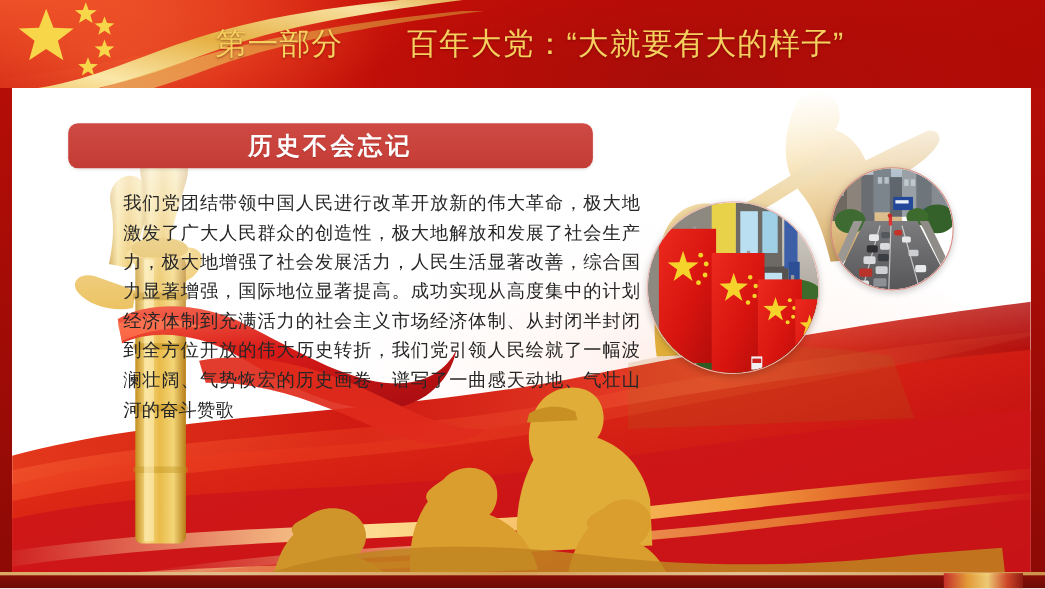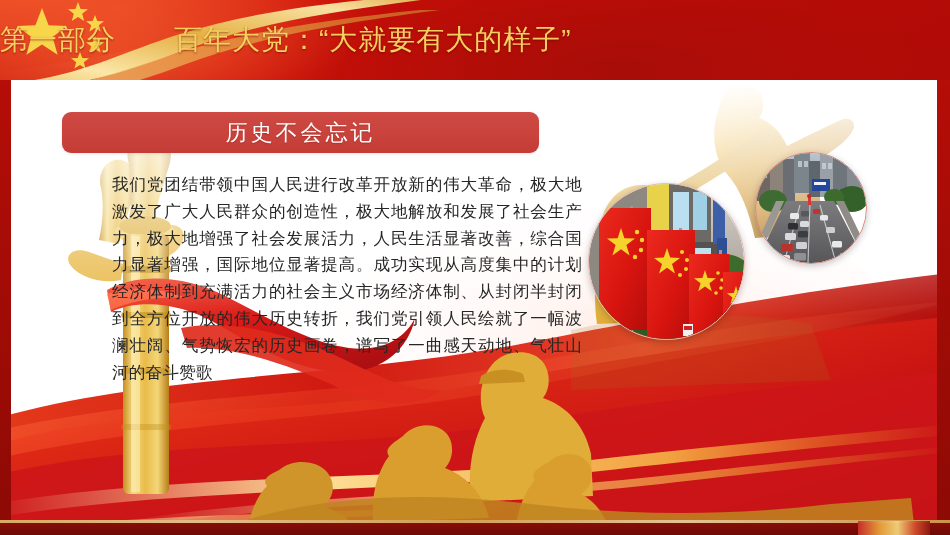--- a/index.html
+++ b/index.html
@@ -25,20 +25,21 @@
   .hdr-glow{
     position:absolute;left:-60px;top:-70px;width:420px;height:200px;
     background:radial-gradient(ellipse at 38% 58%, rgba(255,120,60,.55) 0%, rgba(220,40,20,0) 68%);
     pointer-events:none;
   }
   .hdr-svg{position:absolute;left:0;top:0;width:950px;height:80px;}
 
   .header-title{
     position:absolute;left:0;top:0;width:950px;height:80px;
     display:flex;align-items:center;
+    padding-left:196px;
     box-sizing:border-box;
     color:#f6cf5e;
     font-size:28px;
     letter-spacing:1px;
     font-weight:400;
     text-shadow:0 1px 2px rgba(90,0,0,.55);
     white-space:pre;
   }
 
   
@@ -53,20 +54,21 @@
   .bg-art svg{position:absolute;left:0;top:0;}
 
   
   .sub-banner{
     position:absolute;left:51px;top:32px;
     width:477px;height:41px;
     background:linear-gradient(180deg,#cf4a44 0%, #c9423c 55%, #c33c36 100%);
     border-radius:9px;
     display:flex;align-items:center;justify-content:center;
     box-shadow:0 1px 3px rgba(0,0,0,.10);
+    font-weight:bold;
   }
   .sub-banner-text{
     color:#fdfdfd;font-size:22px;letter-spacing:3px;
     text-shadow:0 1px 1px rgba(120,20,15,.35);
   }
 
   
   .body-text{
     position:absolute;left:101px;top:92px;width:470px;
     color:#262626;

